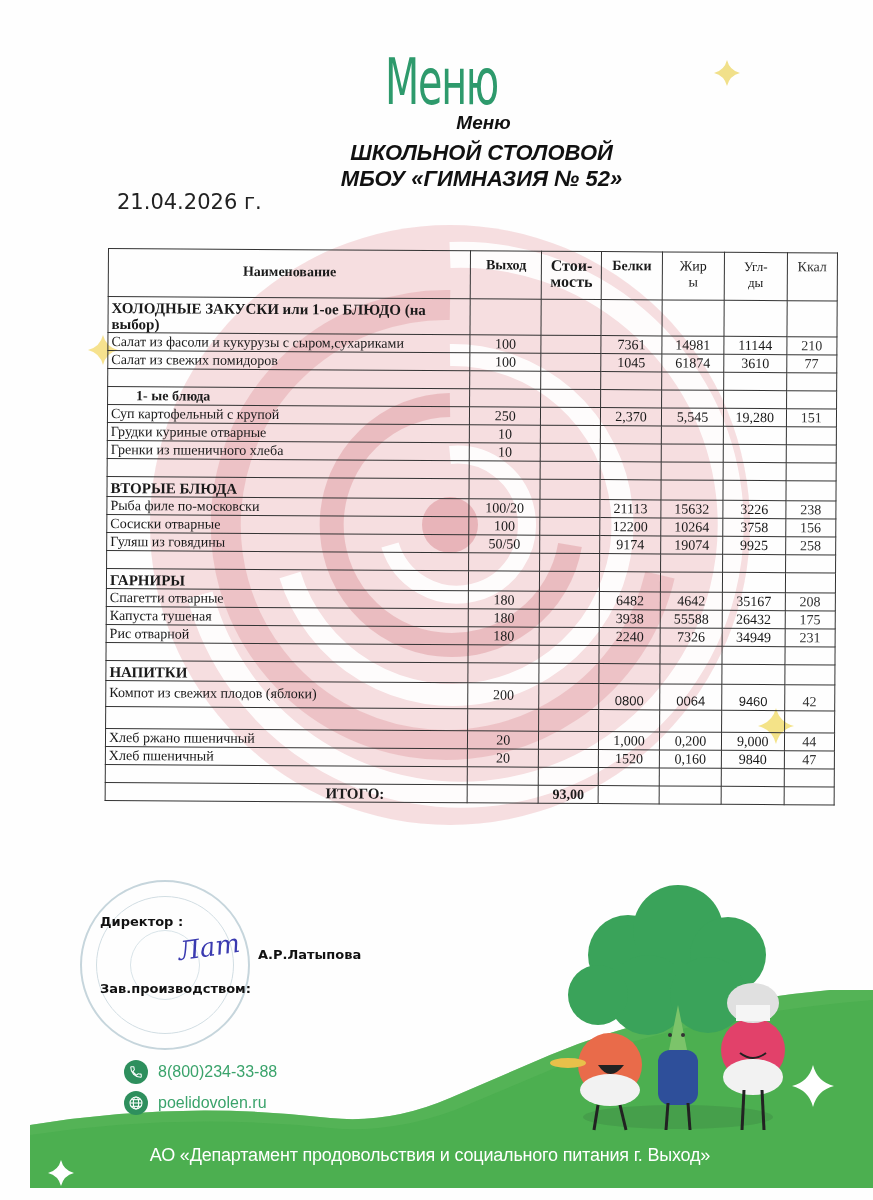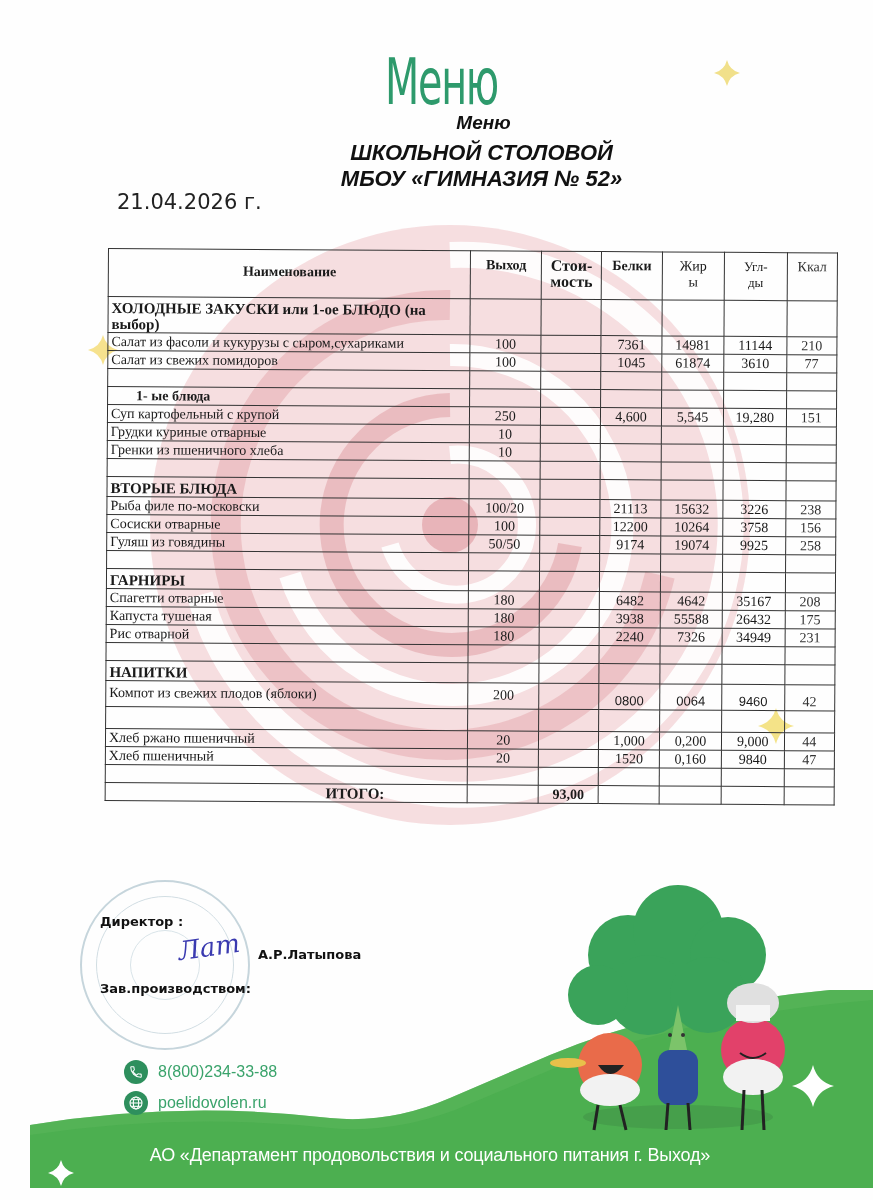--- a/index.html
+++ b/index.html
@@ -142,21 +142,21 @@
         <td></td>
         <td></td>
         <td></td>
         <td></td>
         <td></td>
   </tr>
   <tr>
     <td class="c-name">Суп картофельный с крупой</td>
     <td class="c-out">250</td>
     <td class="c-cost"></td>
-    <td class="c-b">4,600</td>
+    <td class="c-b">2,370</td>
     <td class="c-f">5,545</td>
     <td class="c-c">19,280</td>
     <td class="c-k">151</td>
   </tr>
   <tr>
     <td class="c-name">Грудки куриные отварные</td>
     <td class="c-out">10</td>
     <td class="c-cost"></td>
     <td class="c-b"></td>
     <td class="c-f"></td>

